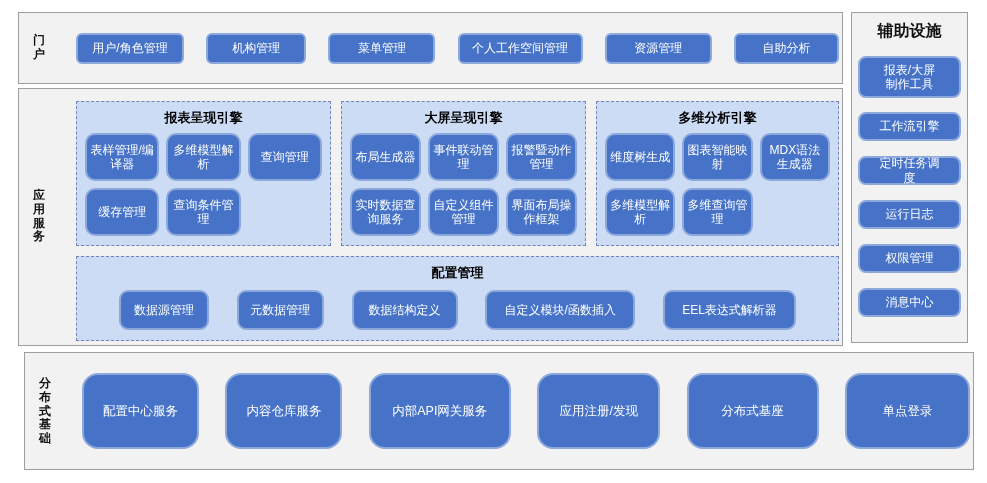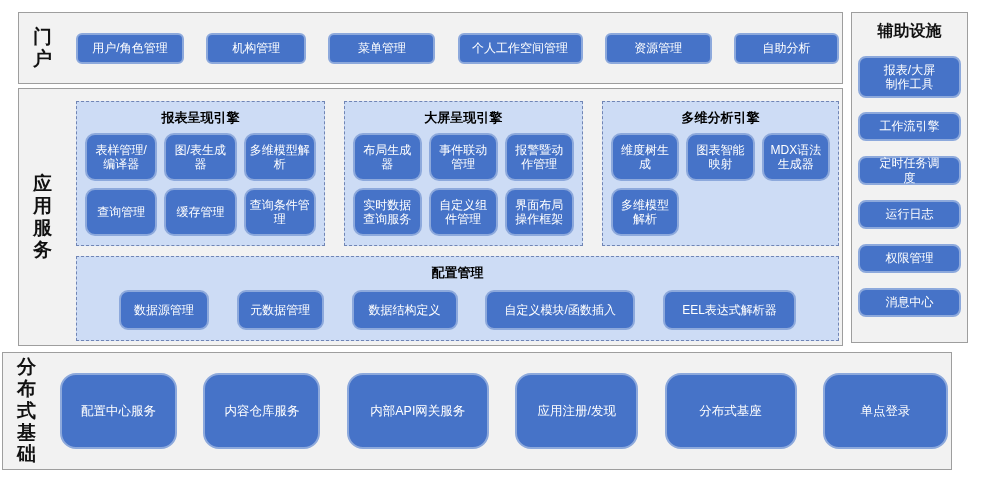--- a/index.html
+++ b/index.html
@@ -13,21 +13,21 @@
     --label-text:#111111;
   }
   *{box-sizing:border-box;margin:0;padding:0;}
   html,body{background:#ffffff;}
   body{font-family:"Liberation Sans","DejaVu Sans",sans-serif;}
   .canvas{position:relative;width:987px;height:483px;background:#ffffff;overflow:hidden;}
 
   .section{position:absolute;background:var(--section-fill);border:1px solid var(--section-border);}
   .v-label{
     position:absolute;left:14px;top:50%;transform:translateY(-50%);
-    width:18px;font-size:19px;font-weight:bold;color:var(--label-text);
+    width:18px;font-size:12px;font-weight:bold;color:var(--label-text);
     line-height:1.15;word-break:break-all;text-align:left;
   }
 
   .btn{
     background:var(--button-fill);
     border:2px solid var(--button-border);
     color:var(--button-text);
     display:flex;align-items:center;justify-content:center;
     text-align:center;line-height:1.2;
     font-size:12px;
@@ -37,21 +37,21 @@
   #portal{left:18px;top:12px;width:825px;height:72px;}
   #portal .row{
     position:absolute;left:57px;top:0;width:763px;height:100%;
     display:flex;align-items:center;justify-content:space-between;
   }
   #portal .btn{height:31px;border-radius:6px;}
 
   
   #app{left:18px;top:88px;width:825px;height:258px;}
   #app .content{position:absolute;left:57px;top:12px;width:763px;height:240px;}
-  .engines{display:flex;gap:19px;}
+  .engines{display:flex;gap:10px;}
   .panel{
     background:var(--panel-fill);
     border:1px dashed var(--panel-border);
     padding:5px 8px 8px 8px;
   }
   .panel-title{
     text-align:center;color:#000;font-size:13px;font-weight:600;
     padding:2px 0 6px 0;
   }
   .engine{width:255px;height:145px;}
@@ -68,21 +68,21 @@
   
   #aux{left:851px;top:12px;width:117px;height:331px;}
   #aux .stack{display:flex;flex-direction:column;align-items:center;height:100%;padding:8px 0 14px 0;}
   #aux .aux-title{font-size:16px;font-weight:bold;color:var(--label-text);text-align:center;margin-bottom:14px;}
   #aux .btn{width:103px;border-radius:8px;margin-bottom:14px;padding:2px 19px;}
   #aux .btn.tall{height:42px;}
   #aux .btn.short{height:29px;margin-bottom:15px;}
   #aux .btn:last-child{margin-bottom:0;}
 
   
-  #dist{left:2px;top:352px;width:950px;height:118px;}
+  #dist{left:24px;top:352px;width:950px;height:118px;}
   #dist .row{
     position:absolute;left:57px;top:0;width:888px;height:100%;
     display:flex;align-items:center;justify-content:space-between;
   }
   #dist .btn{height:76px;border-radius:16px;font-size:12.5px;padding:20px 6px;}
   .dw0{width:117px}.dw1{width:117px}.dw2{width:142px}.dw3{width:123px}.dw4{width:132px}.dw5{width:125px}
 
   .pw0{width:108px}.pw1{width:100px}.pw2{width:107px}.pw3{width:125px}.pw4{width:107px}.pw5{width:105px}
 </style>
 </head>
@@ -104,21 +104,20 @@
 
   <div class="section" id="app">
     <div class="v-label">应用服务</div>
     <div class="content">
       <div class="engines">
 
         <div class="panel engine">
           <div class="panel-title">报表呈现引擎</div>
           <div class="grid">
             <div class="btn">表样管理/编译器</div>
-            <div class="btn">图/表生成器</div>
             <div class="btn">多维模型解析</div>
             <div class="btn">查询管理</div>
             <div class="btn">缓存管理</div>
             <div class="btn">查询条件管理</div>
           </div>
         </div>
 
         <div class="panel engine">
           <div class="panel-title">大屏呈现引擎</div>
           <div class="grid">
@@ -131,20 +130,21 @@
           </div>
         </div>
 
         <div class="panel engine">
           <div class="panel-title">多维分析引擎</div>
           <div class="grid">
             <div class="btn">维度树生成</div>
             <div class="btn">图表智能映射</div>
             <div class="btn">MDX语法生成器</div>
             <div class="btn">多维模型解析</div>
+            <div class="btn">多维查询管理</div>
           </div>
         </div>
 
       </div>
 
       <div class="panel config-panel">
         <div class="panel-title">配置管理</div>
         <div class="config-row">
           <div class="btn cw0">数据源管理</div>
           <div class="btn cw1">元数据管理</div>

